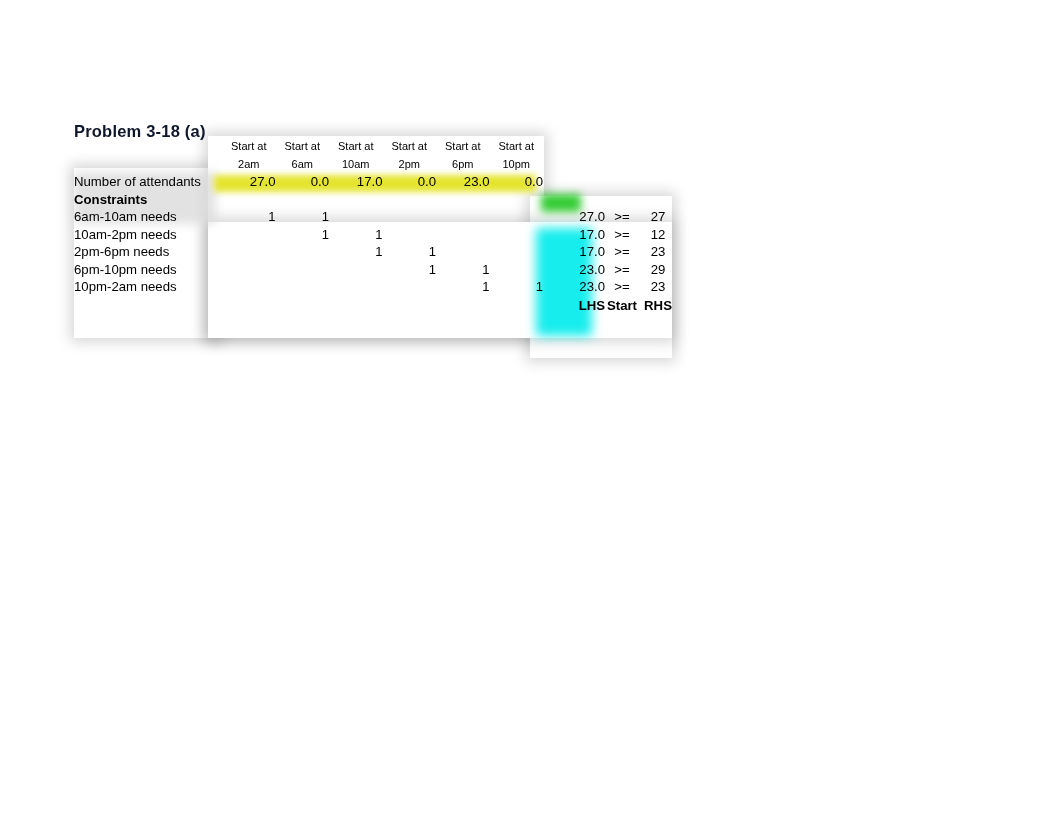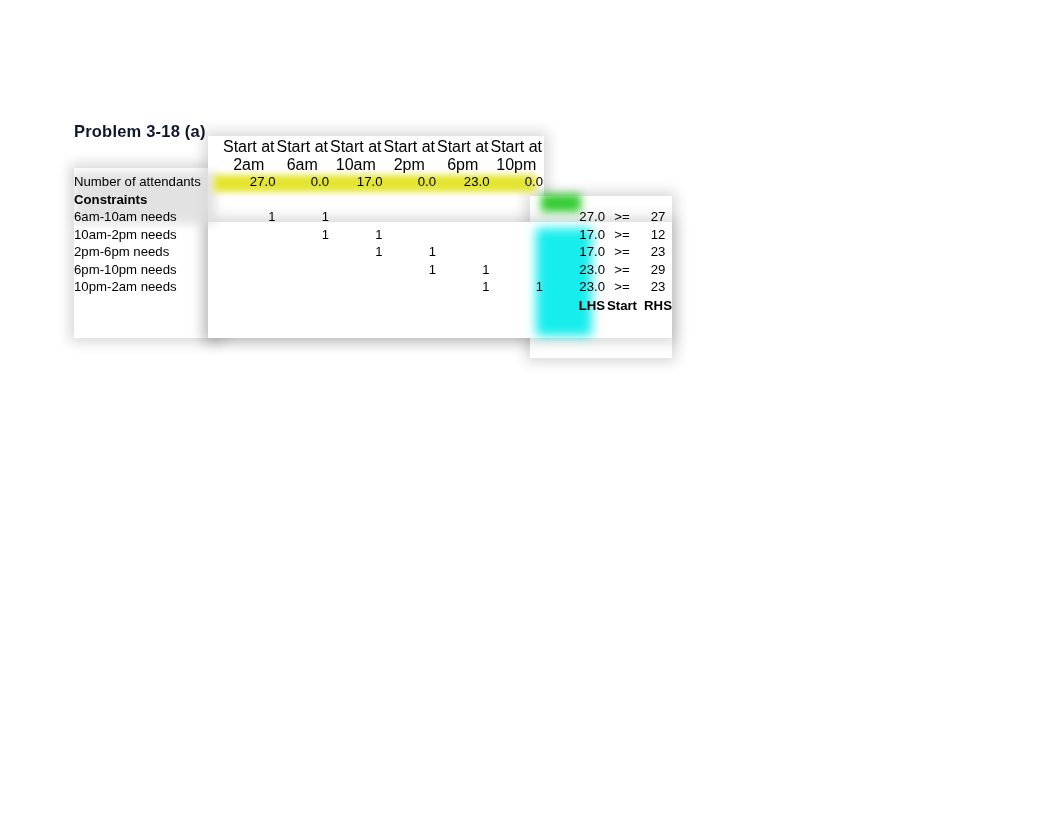--- a/index.html
+++ b/index.html
@@ -109,21 +109,21 @@
   .c-sign  { width: 34px; text-align: center; }
   .c-rhs   { width: 38px; text-align: center; padding-right: 6px; }
 
   
   td.head {
     text-align: center;
     padding-right: 8px;
     height: 31px;
     line-height: 15px;
     vertical-align: bottom;
-    font-size: 16px;
+    font-size: 11px;
   }
   td.head .l1 { display: block; }
   td.head .l2 { display: block; }
 
   .bold { font-weight: bold; }
   .matrix-one { font-size: 13px; }
   tr.footer td { height: 20px; line-height: 20px; vertical-align: bottom; }
 </style>
 </head>
 <body>

